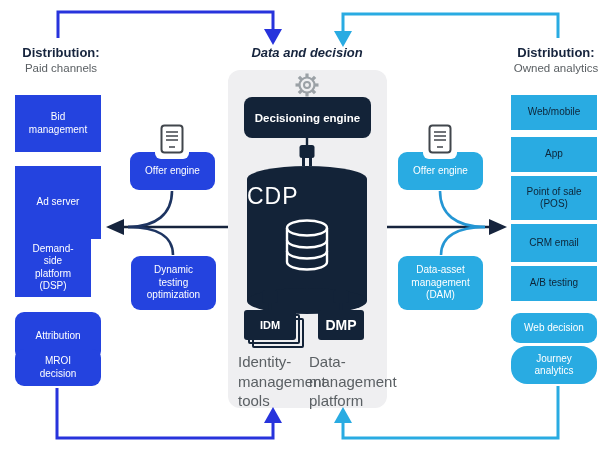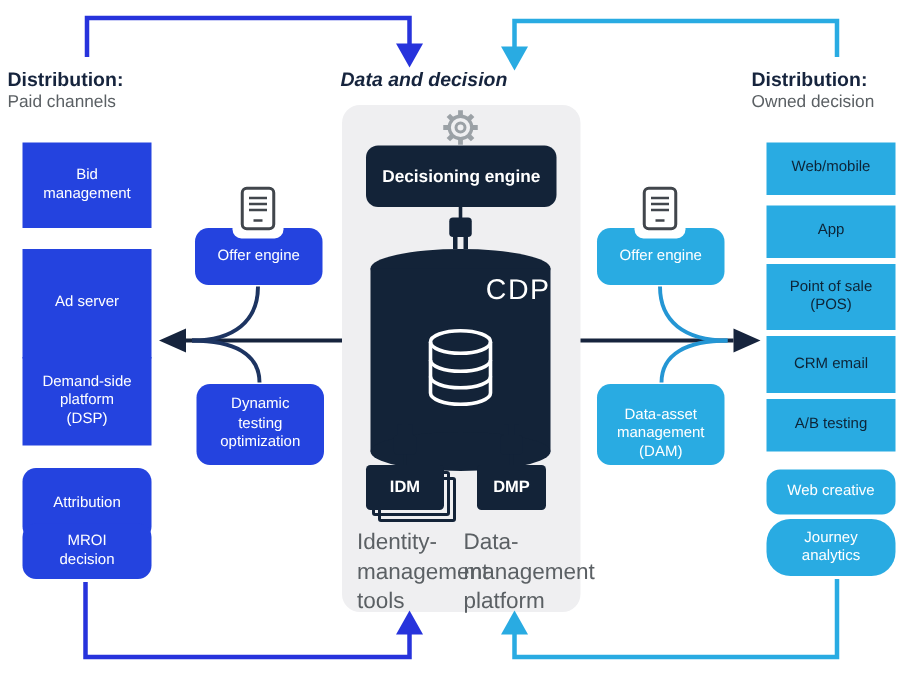--- a/index.html
+++ b/index.html
@@ -1,20 +1,20 @@
 <!DOCTYPE html>
 <html><head>
 <meta charset="utf-8">
 <style>
   html,body{margin:0;padding:0;background:#fff;}
   *{box-sizing:border-box;font-family:"Liberation Sans",sans-serif;}
   #stage{position:relative;width:612px;height:450px;background:#ffffff;overflow:hidden;}
   svg.connectors{position:absolute;left:0;top:0;z-index:1;}
   .panel{position:absolute;left:228px;top:70px;width:159px;height:338px;background:#efeff1;border-radius:12px;z-index:0;}
-  .hdr{position:absolute;z-index:2;text-align:left;line-height:1.2;}
+  .hdr{position:absolute;z-index:2;text-align:center;line-height:1.2;}
   .hdr .t{font-size:13px;font-weight:bold;color:#16243d;}
   .hdr .s{font-size:11.5px;color:#5b6064;margin-top:1px;}
   .bx{position:absolute;z-index:2;display:flex;align-items:center;justify-content:center;
       text-align:center;font-size:10px;line-height:1.25;padding:2px 10px;}
   .blue{background:#2443df;color:#ffffff;}
   .cyan{background:#29abe2;color:#0d2437;}
   .cyanw{background:#29abe2;color:#ffffff;}
   .rounded{border-radius:9px;}
   .navybox{position:absolute;z-index:2;background:#132338;color:#fff;display:flex;align-items:center;
       justify-content:center;text-align:center;}
@@ -71,30 +71,30 @@
 
   <div class="hdr" style="left:5px;top:45px;width:112px;">
     <div class="t">Distribution:</div>
     <div class="s">Paid channels</div>
   </div>
   <div class="hdr" style="left:227px;top:45px;width:160px;font-style:italic;">
     <div class="t">Data and decision</div>
   </div>
   <div class="hdr" style="left:501px;top:45px;width:110px;">
     <div class="t">Distribution:</div>
-    <div class="s">Owned decision</div>
+    <div class="s">Owned analytics</div>
   </div>
 
   <div class="bx blue" style="left:15px;top:95px;width:86px;height:57px;">
       <span>Bid management</span>
     </div>
   <div class="bx blue" style="left:15px;top:166px;width:86px;height:73px;">
       <span>Ad server</span>
     </div>
-  <div class="bx blue" style="left:15px;top:238px;width:86px;height:59px;">
+  <div class="bx blue" style="left:15px;top:238px;width:76px;height:59px;">
       <span>Demand-side platform (DSP)</span>
     </div>
   <div class="bx blue rounded" style="left:15px;top:312px;width:86px;height:48px;">
       <span>Attribution</span>
     </div>
   <div class="bx blue rounded" style="left:15px;top:349px;width:86px;height:37px;padding:2px 16px;">
       <span>MROI decision</span>
     </div>
 
   <div class="bx cyan" style="left:511px;top:95px;width:86px;height:35px;">
@@ -106,37 +106,37 @@
   <div class="bx cyan" style="left:511px;top:224px;width:86px;height:38px;">
       <span>CRM email</span>
     </div>
   <div class="bx cyan" style="left:511px;top:176px;width:86px;height:44px;">
       <span>Point of sale (POS)</span>
     </div>
   <div class="bx cyan" style="left:511px;top:266px;width:86px;height:35px;">
       <span>A/B testing</span>
     </div>
   <div class="bx cyanw rounded" style="left:511px;top:313px;width:86px;height:30px;">
-      <span>Web creative</span>
+      <span>Web decision</span>
     </div>
   <div class="bx cyanw rounded" style="left:511px;top:346px;width:86px;height:38px;padding:2px 18px;border-radius:16px;">
       <span>Journey analytics</span>
     </div>
 
   <div class="bx blue rounded" style="left:130px;top:152px;width:85px;height:38px;">
       <span>Offer engine</span>
     </div>
   <div class="bx blue rounded" style="left:131px;top:256px;width:85px;height:54px;">
       <span>Dynamic testing optimization</span>
     </div>
 
   <div class="bx cyanw rounded" style="left:398px;top:152px;width:85px;height:38px;">
       <span>Offer engine</span>
     </div>
-  <div class="bx cyanw rounded" style="left:398px;top:256px;width:85px;height:54px;align-items:flex-end;">
+  <div class="bx cyanw rounded" style="left:398px;top:256px;width:85px;height:54px;">
       <span>Data-asset management (DAM)</span>
     </div>
 
   <div class="plate" style="left:155px;top:119px;">
     <svg width="24" height="30" viewBox="0 0 24 30">
       <rect x="1.5" y="1.5" width="21" height="27" rx="3" fill="#ffffff" stroke="#41464c" stroke-width="2"></rect>
       <path d="M6,8H18 M6,12H18 M6,16H18 M9,23H15" stroke="#41464c" stroke-width="1.6" fill="none"></path>
     </svg>
   </div>
   <div class="plate" style="left:423px;top:119px;">
@@ -172,21 +172,21 @@
       <line x1="11" y1="0" x2="11" y2="8" stroke="#132338" stroke-width="2.4"></line>
       <rect x="3.5" y="7" width="15" height="13" rx="2.5" fill="#132338"></rect>
       <rect x="6" y="20" width="3" height="8" fill="#132338"></rect>
       <rect x="13" y="20" width="3" height="8" fill="#132338"></rect>
     </svg>
   </div>
 
   <div class="cyl-el" style="left:247px;top:166px;width:120px;height:26px;border-radius:50%;"></div>
   <div class="cyl-el" style="left:247px;top:179px;width:120px;height:122px;"></div>
   <div class="cyl-el" style="left:247px;top:288px;width:120px;height:26px;border-radius:50%;"></div>
-  <div style="position:absolute;z-index:3;left:247px;top:183px;width:120px;text-align:right;color:#ffffff;font-size:19px;letter-spacing:1px;">CDP</div>
+  <div style="position:absolute;z-index:3;left:247px;top:183px;width:120px;text-align:left;color:#ffffff;font-size:23px;letter-spacing:1px;">CDP</div>
   <div class="icn" style="left:283px;top:218px;">
     <svg width="48" height="56" viewBox="0 0 48 56">
       <ellipse cx="24" cy="10" rx="20" ry="7.5" fill="none" stroke="#ffffff" stroke-width="2.4"></ellipse>
       <path d="M4,10 L4,44 M44,10 L44,44" stroke="#ffffff" stroke-width="2.4" fill="none"></path>
       <path d="M4,22 A20,7.5 0 0,0 44,22" fill="none" stroke="#ffffff" stroke-width="2.4"></path>
       <path d="M4,33 A20,7.5 0 0,0 44,33" fill="none" stroke="#ffffff" stroke-width="2.4"></path>
       <path d="M4,44 A20,7.5 0 0,0 44,44" fill="none" stroke="#ffffff" stroke-width="2.4"></path>
     </svg>
   </div>
 
@@ -206,20 +206,20 @@
       <line x1="11" y1="20" x2="11" y2="28" stroke="#132338" stroke-width="2.4"></line>
     </svg>
   </div>
 
   <div class="layer" style="left:252px;top:318px;width:52px;height:30px;"></div>
   <div class="layer" style="left:248px;top:314px;width:52px;height:30px;"></div>
   <div class="navybox" style="left:244px;top:310px;width:52px;height:30px;border-radius:3px;font-size:11px;font-weight:bold;z-index:3;">
     <span>IDM</span>
   </div>
 
-  <div class="navybox" style="left:318px;top:310px;width:46px;height:30px;border-radius:3px;font-size:11px;font-weight:bold;z-index:3;">
+  <div class="navybox" style="left:318px;top:310px;width:46px;height:30px;border-radius:3px;font-size:14px;font-weight:bold;z-index:3;">
     <span>DMP</span>
   </div>
 
   <div class="cap" style="left:238px;top:352px;width:64px;">Identity-management tools</div>
   <div class="cap" style="left:309px;top:352px;width:64px;">Data-management platform</div>
 
 </div>
 
 </body></html>

